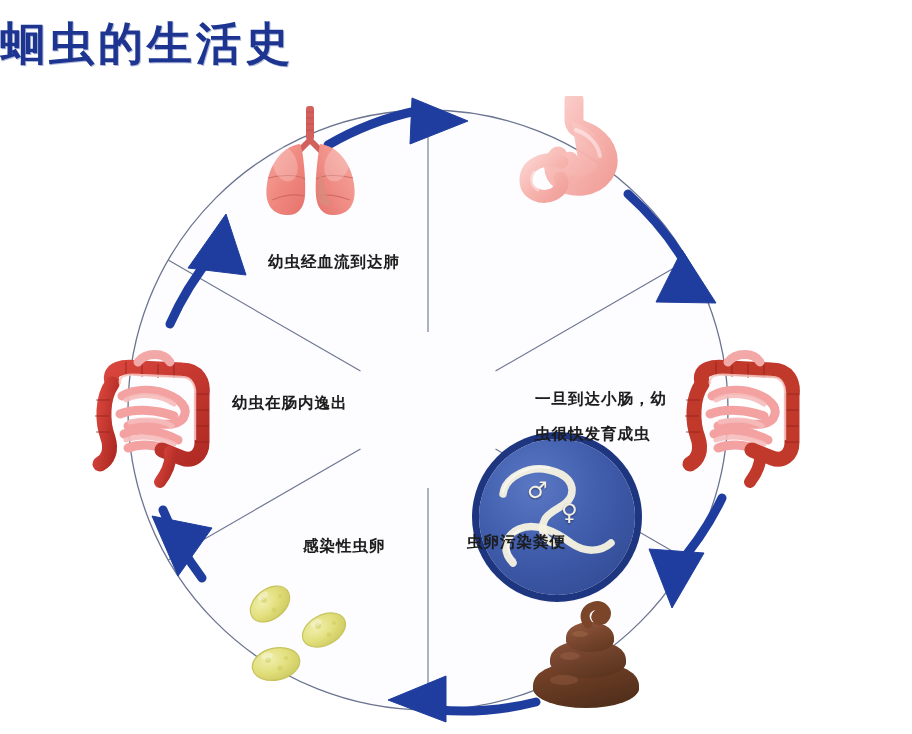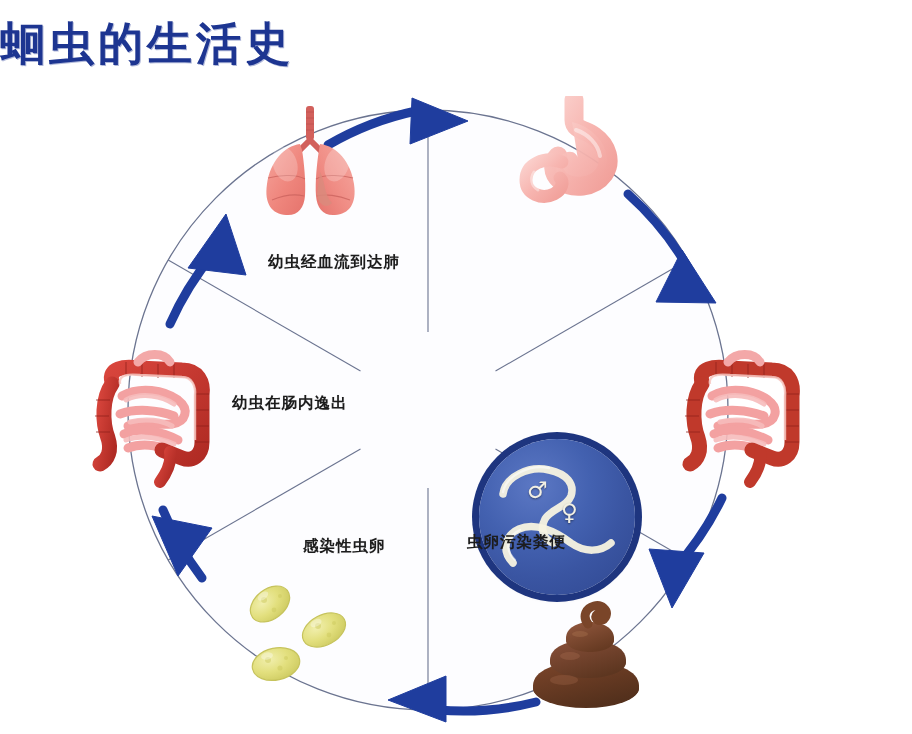--- a/index.html
+++ b/index.html
@@ -353,17 +353,18 @@
       <path d="M40 38 C40 28 52 22 64 22 C76 22 88 28 88 38 L88 40 C88 48 76 52 64 52 C52 52 40 48 40 40 Z" fill="url(#poo3)"></path>
       <path d="M62 24 C56 16 60 8 68 6 C76 4 82 10 80 16 C78 21 72 22 70 18 C69 15 72 13 74 15" fill="none" stroke="#7a4529" stroke-width="9" stroke-linecap="round" stroke-linejoin="round"></path>
 
       <ellipse cx="38" cy="80" rx="14" ry="5" fill="#a0664a" opacity=".35"></ellipse>
       <ellipse cx="44" cy="56" rx="10" ry="4" fill="#a86d4f" opacity=".35"></ellipse>
       <ellipse cx="54" cy="34" rx="8" ry="3" fill="#b07753" opacity=".35"></ellipse>
     </svg>
   </div>
 
   <div class="lab lab-lung">幼虫经血流到达肺</div>
+  <div class="lab lab-small-int multi">一旦到达小肠，幼虫很快发育成虫</div>
   <div class="lab lab-feces">虫卵污染粪便</div>
   <div class="lab lab-eggs">感染性虫卵</div>
   <div class="lab lab-hatch">幼虫在肠内逸出</div>
 
 </div>
 
 </body></html>

